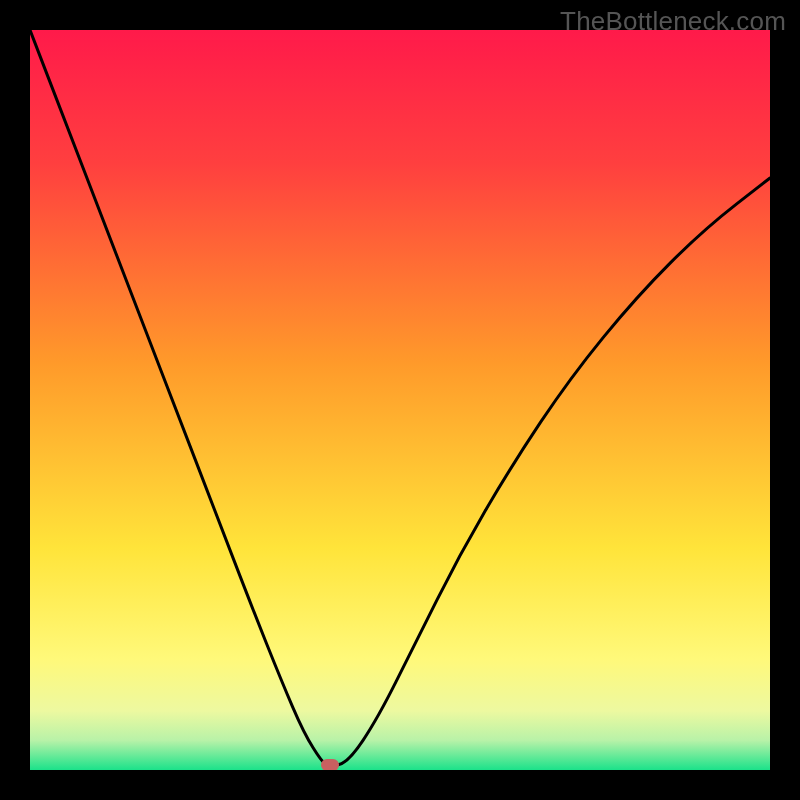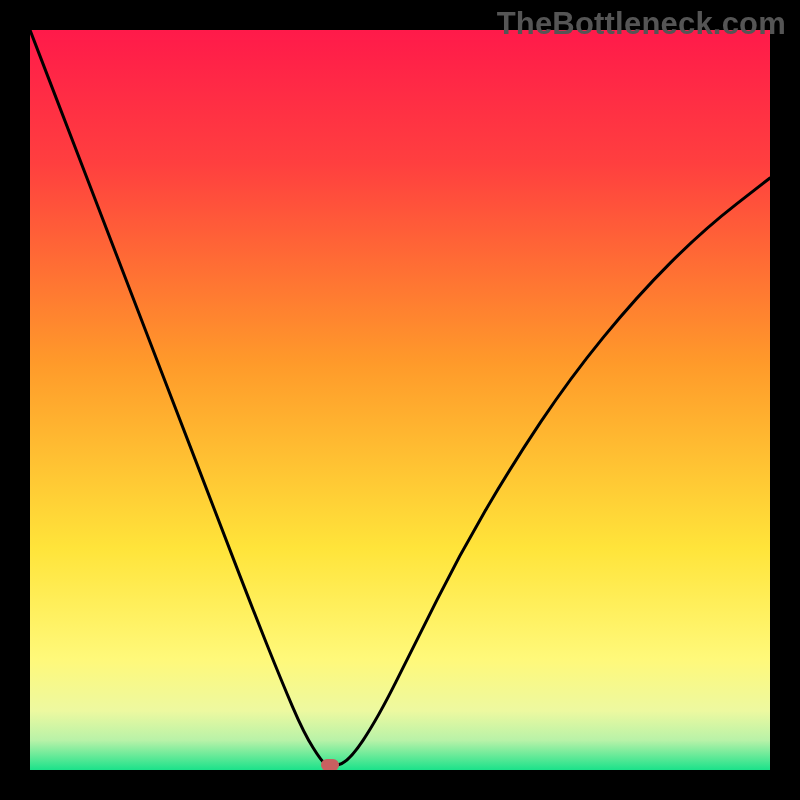--- a/index.html
+++ b/index.html
@@ -15,22 +15,22 @@
     width: 800px;
     height: 800px;
     background: #000;
     position: relative;
   }
   .watermark {
     position: absolute;
     top: 6px;
     right: 14px;
     color: #555;
-    font-size: 31px;
-    font-weight: 700;
+    font-size: 26px;
+    font-weight: 400;
     letter-spacing: 0.2px;
     z-index: 5;
   }
   .plot {
     position: absolute;
     left: 30px;
     top: 30px;
     width: 740px;
     height: 740px;
     overflow: hidden;

